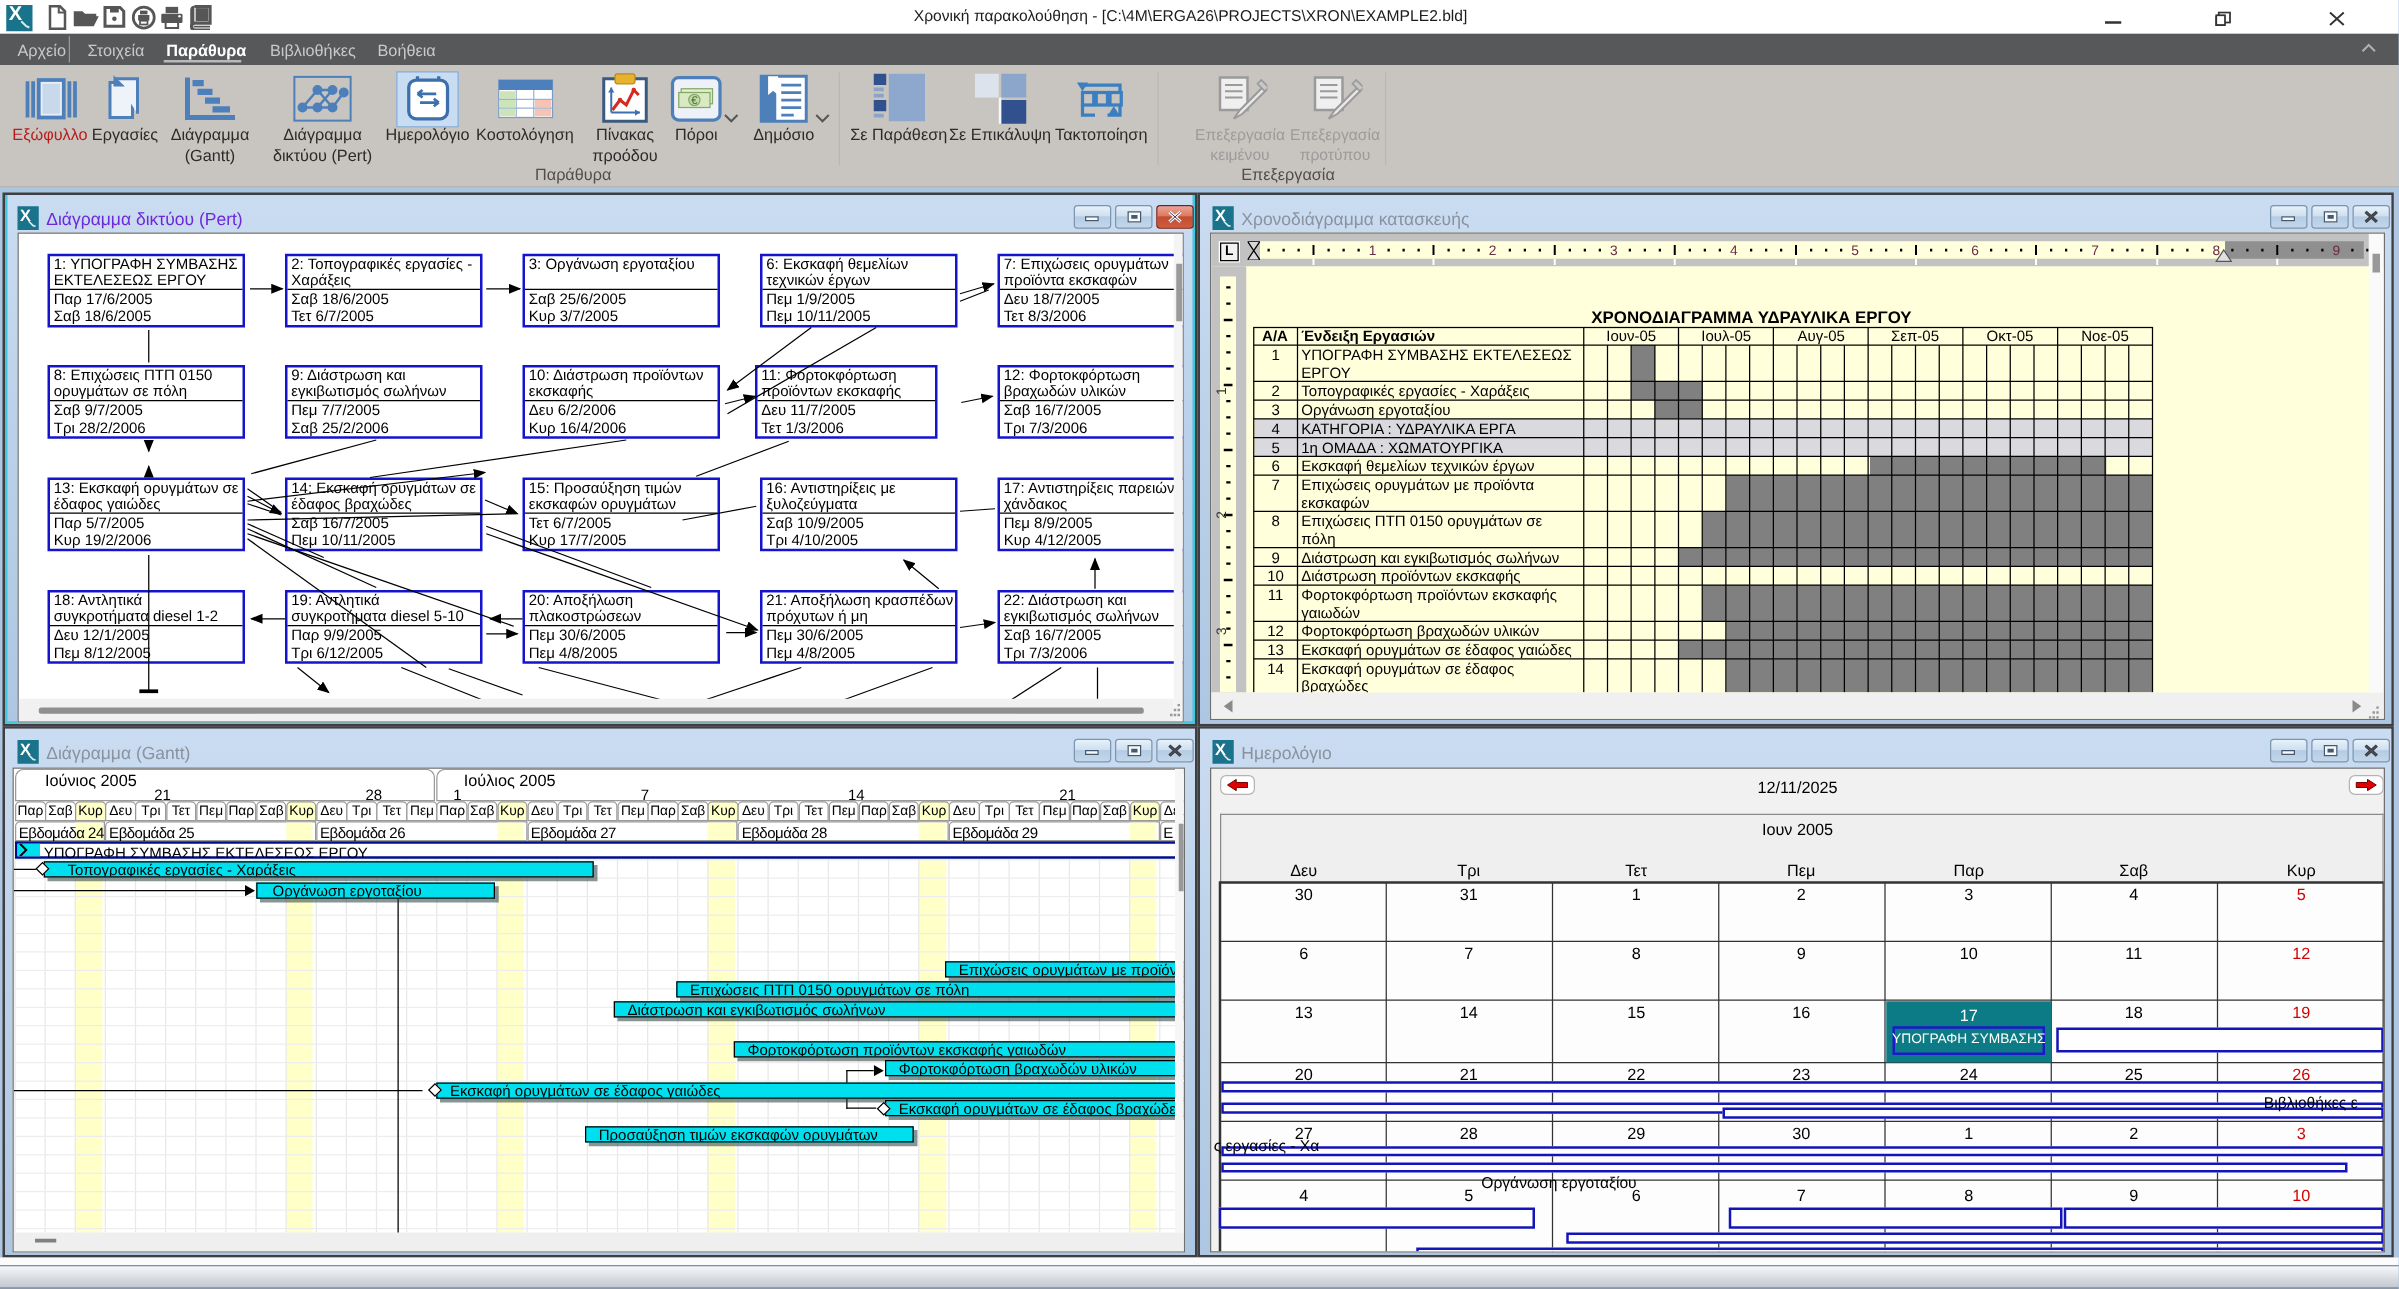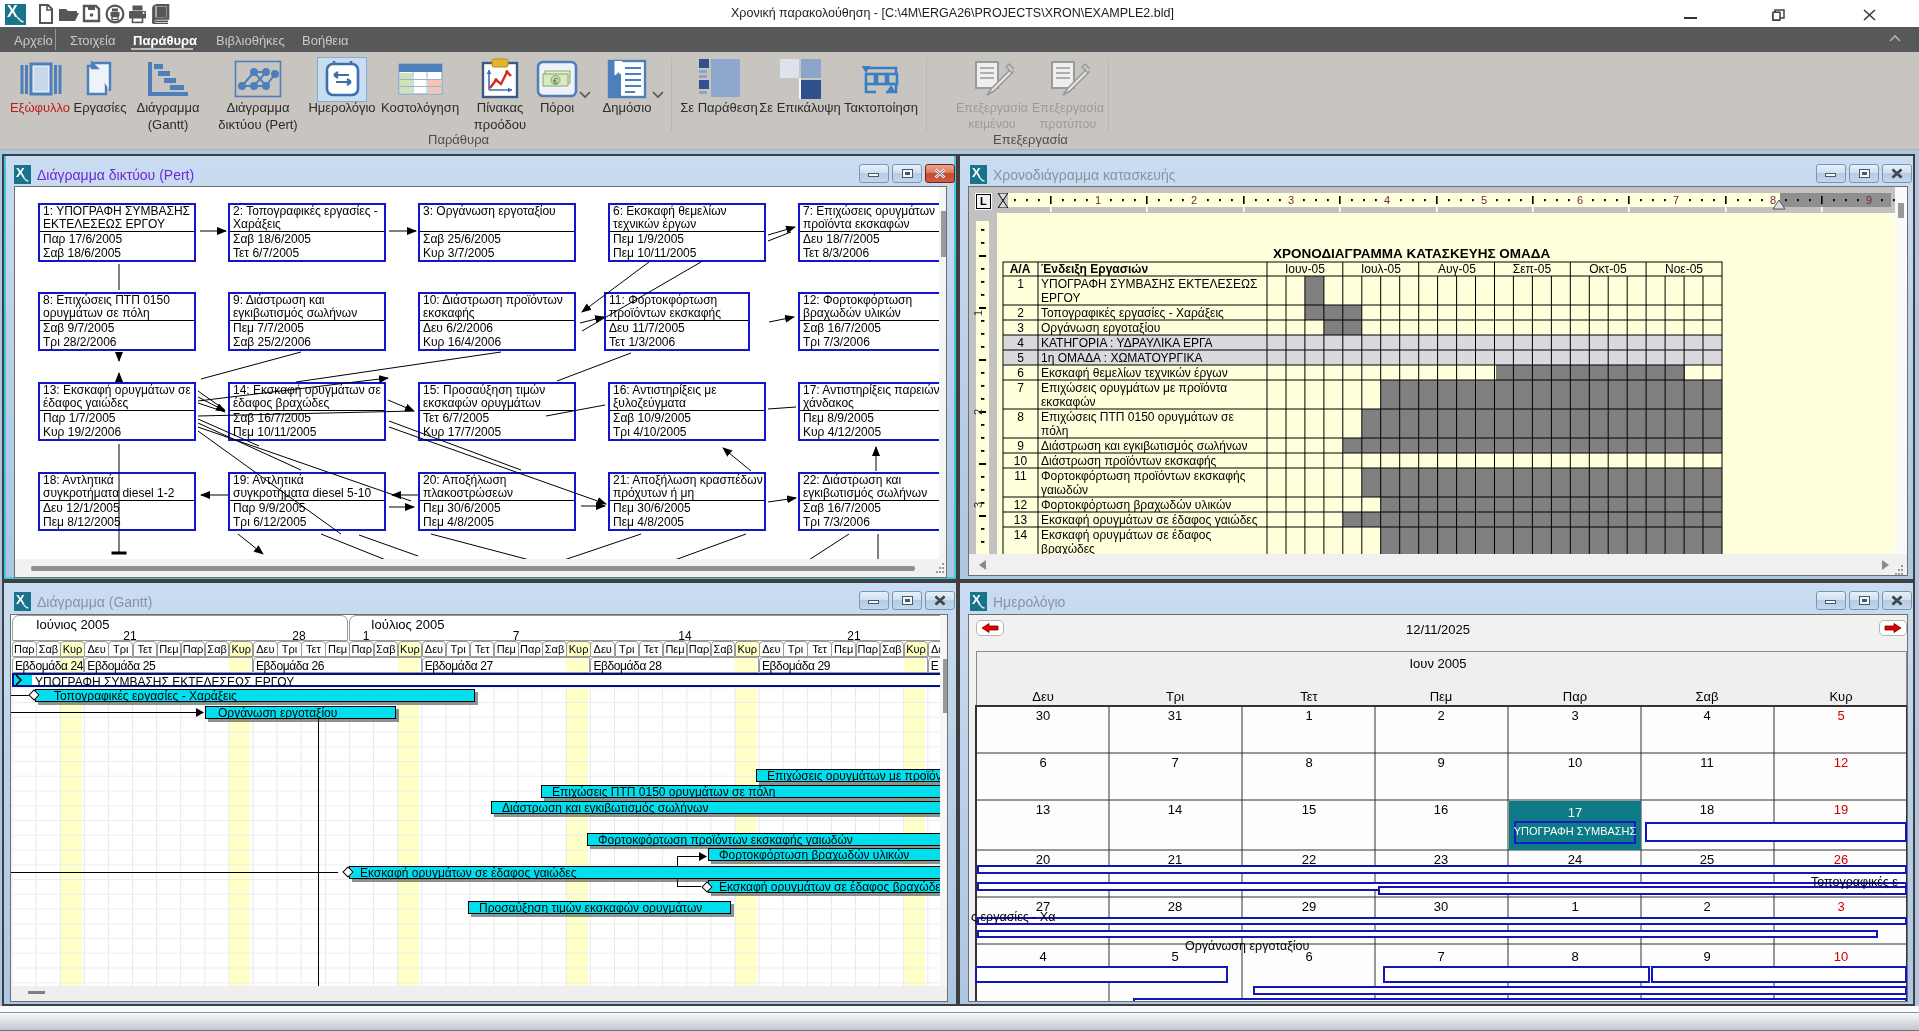--- a/index.html
+++ b/index.html
@@ -356,21 +356,21 @@
       <div class="pbd">Δευ 11/7/2005</div>
       <div class="pbd">Τετ 1/3/2006</div>
     </div>
 <div class="pb" style="left:783px;top:105px;width:158px;height:59px;">
       <div class="pbt">12: Φορτοκφόρτωση<br>βραχωδών υλικών</div>
       <div class="pbd">Σαβ 16/7/2005</div>
       <div class="pbd">Τρι 7/3/2006</div>
     </div>
 <div class="pb" style="left:23px;top:195px;width:158px;height:59px;">
       <div class="pbt">13: Εκσκαφή ορυγμάτων σε<br>έδαφος γαιώδες</div>
-      <div class="pbd">Παρ 1/7/2005</div>
+      <div class="pbd">Παρ 5/7/2005</div>
       <div class="pbd">Κυρ 19/2/2006</div>
     </div>
 <div class="pb" style="left:213px;top:195px;width:158px;height:59px;">
       <div class="pbt">14: Εκσκαφή ορυγμάτων σε<br>έδαφος βραχώδες</div>
       <div class="pbd">Σαβ 16/7/2005</div>
       <div class="pbd">Πεμ 10/11/2005</div>
     </div>
 <div class="pb" style="left:403px;top:195px;width:158px;height:59px;">
       <div class="pbt">15: Προσαύξηση τιμών<br>εκσκαφών ορυγμάτων</div>
       <div class="pbd">Τετ 6/7/2005</div>
@@ -600,21 +600,21 @@
       <rect x="5" y="255" width="3.4" height="1.8" fill="#000"></rect>
       <rect x="5" y="268" width="3.4" height="1.8" fill="#000"></rect>
       <rect x="5" y="281" width="3.4" height="1.8" fill="#000"></rect>
       <rect x="3" y="294" width="7" height="2" fill="#000"></rect>
       <rect x="5" y="307" width="3.4" height="1.8" fill="#000"></rect>
       <rect x="5" y="320" width="3.4" height="1.8" fill="#000"></rect>
     </svg>
 <div class="t" style="left:6px;top:120px;font-size:11px;color:#333;transform:rotate(-90deg);">1</div>
 <div class="t" style="left:6px;top:219px;font-size:11px;color:#333;transform:rotate(-90deg);">2</div>
 <div class="t" style="left:6px;top:312px;font-size:11px;color:#333;transform:rotate(-90deg);">3</div>
-<div class="t" style="left:304px;top:59px;font-size:13.5px;font-weight:bold;color:#000;">ΧΡΟΝΟΔΙΑΓΡΑΜΜΑ ΚΑΤΑΣΚΕΥΗΣ ΟΜΑΔΑ</div>
+<div class="t" style="left:304px;top:59px;font-size:13.5px;font-weight:bold;color:#000;">ΧΡΟΝΟΔΙΑΓΡΑΜΜΑ ΥΔΡΑΥΛΙΚΑ ΕΡΓΟΥ</div>
 <div class="a" style="left:0;top:0;width:940px;height:367px;overflow:hidden;">
 <svg class="a" style="left:0;top:0" width="940" height="367">
         <rect x="34" y="75" width="719" height="14" fill="#ffffdc" stroke="none"></rect>
         <rect x="336" y="89" width="19" height="29" fill="#808080"></rect>
         <rect x="336" y="118" width="57" height="15" fill="#808080"></rect>
         <rect x="355" y="133" width="38" height="15" fill="#808080"></rect>
         <rect x="35" y="148" width="718" height="15" fill="#d9d9de"></rect>
         <rect x="35" y="163" width="718" height="15" fill="#d9d9de"></rect>
         <rect x="527" y="178" width="189" height="15" fill="#808080"></rect>
         <rect x="412" y="193" width="341" height="29" fill="#808080"></rect>
@@ -983,17 +983,17 @@
 <div class="hbar" style="left:8px;top:250px;width:930px;height:9px;"></div>
 <div class="hbar" style="left:8px;top:267px;width:930px;height:9px;"></div>
 <div class="hbar" style="left:409px;top:271px;width:529px;height:9px;"></div>
 <div class="hbar" style="left:8px;top:302px;width:930px;height:8px;"></div>
 <div class="hbar" style="left:8px;top:315px;width:901px;height:8px;"></div>
 <div class="hbar" style="left:6px;top:351px;width:253px;height:17px;"></div>
 <div class="hbar" style="left:414px;top:351px;width:267px;height:17px;"></div>
 <div class="hbar" style="left:682px;top:351px;width:256px;height:17px;"></div>
 <div class="hbar" style="left:284px;top:371px;width:654px;height:9px;"></div>
 <div class="hbar" style="left:164px;top:383px;width:774px;height:7px;"></div>
-<div class="t" style="left:842px;top:260px;font-size:12.5px;">Τοπογραφικές ε</div>
+<div class="t" style="left:842px;top:260px;font-size:12.5px;">Βιβλιοθήκες ε</div>
 <div class="t" style="left:2px;top:295px;font-size:12.5px;">ς εργασίες - Χα</div>
 <div class="t" style="left:216px;top:324px;font-size:12.5px;">Οργάνωση εργοταξίου</div>
 </div>
 <div class="a" style="left:0;top:1006px;width:1919px;height:6px;background:#fbfbfb;"></div>
 <div class="a" style="left:0;top:1012px;width:1919px;height:19px;background:linear-gradient(180deg,#f6f8fa 0%,#d9dde2 55%,#c3c8d0 100%);border-top:1px solid #8a8f98;border-bottom:1px solid #6e737c;"></div>
 </body></html>

